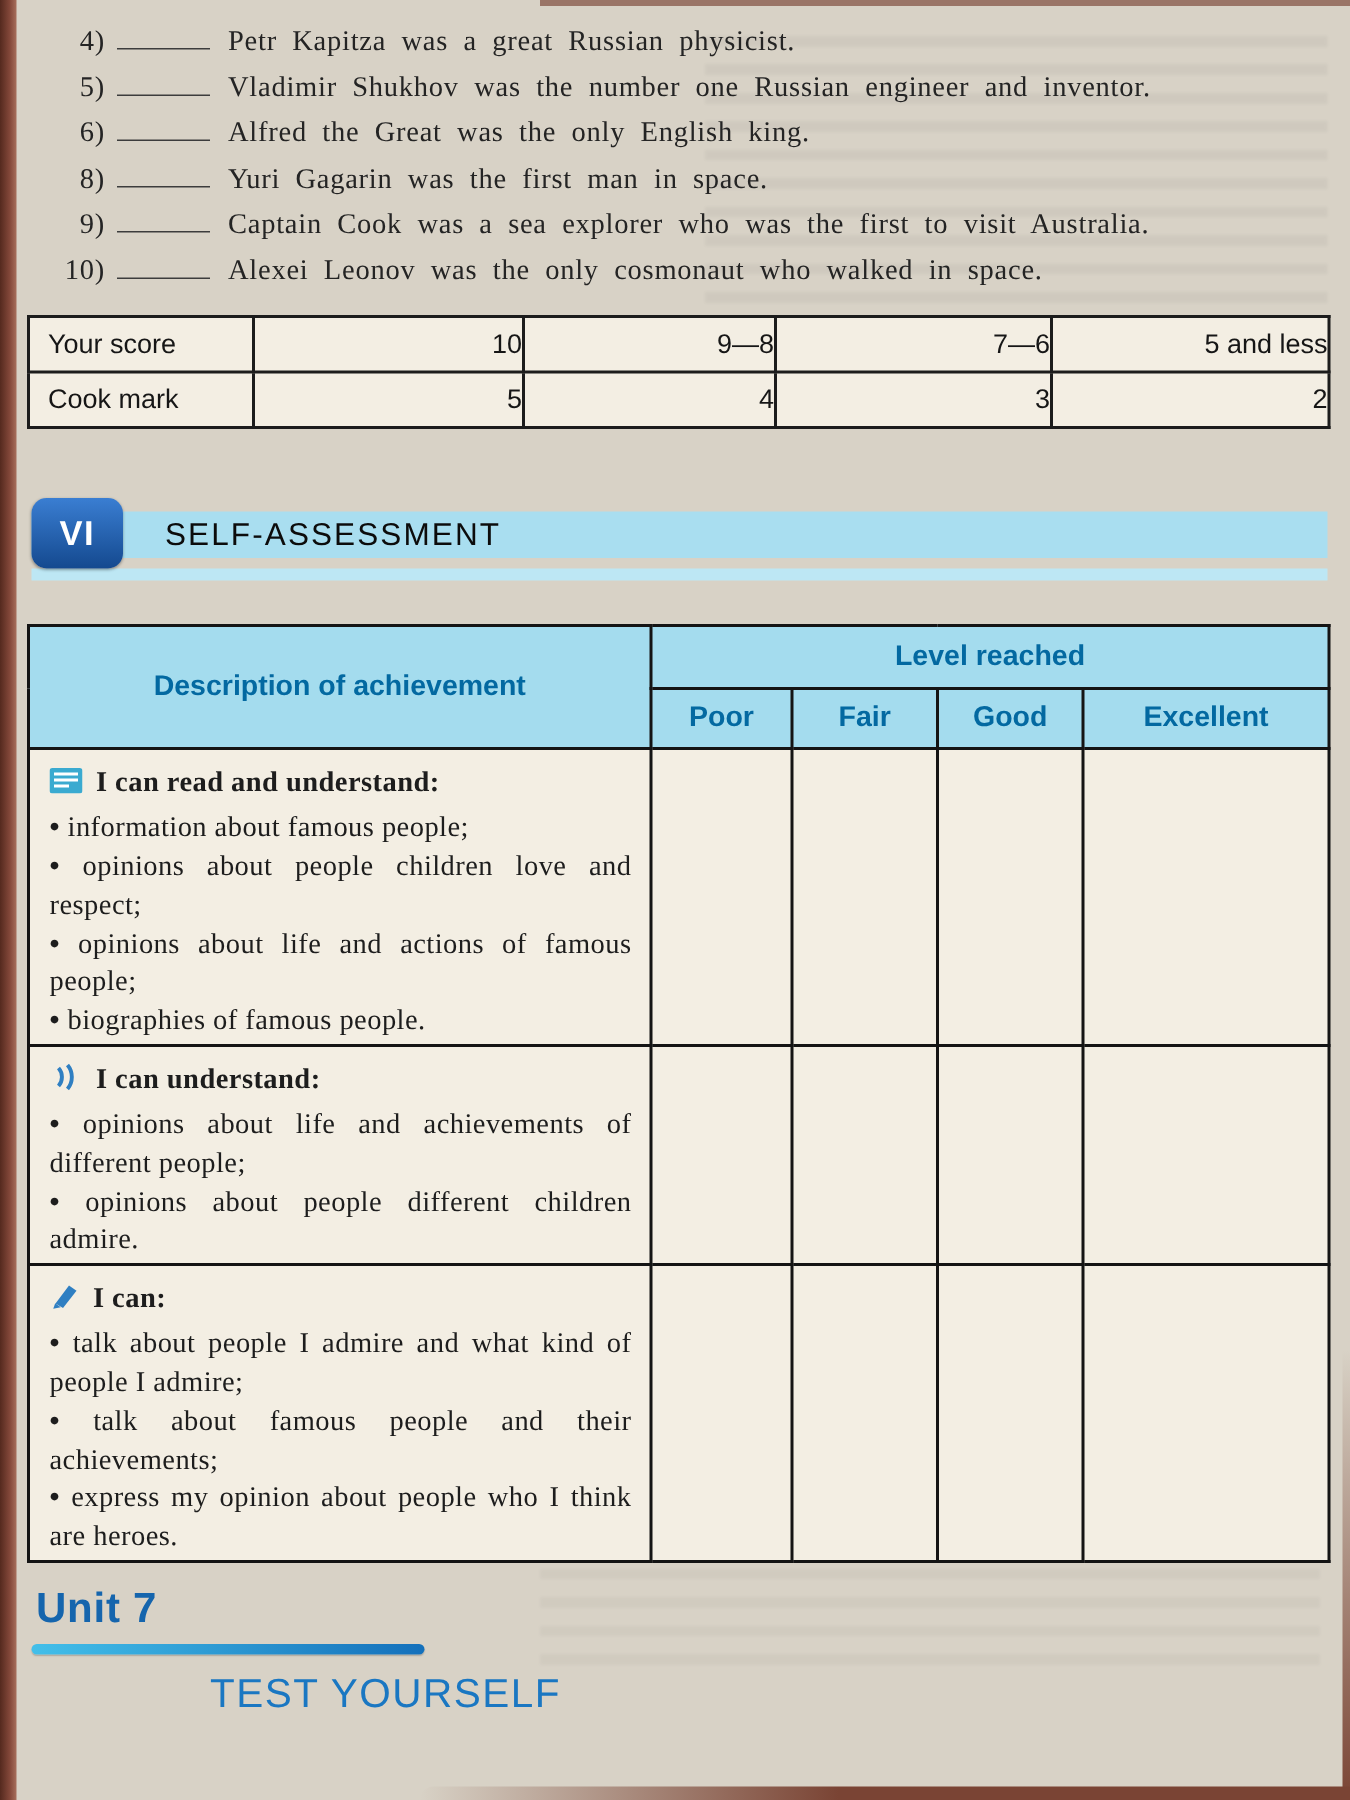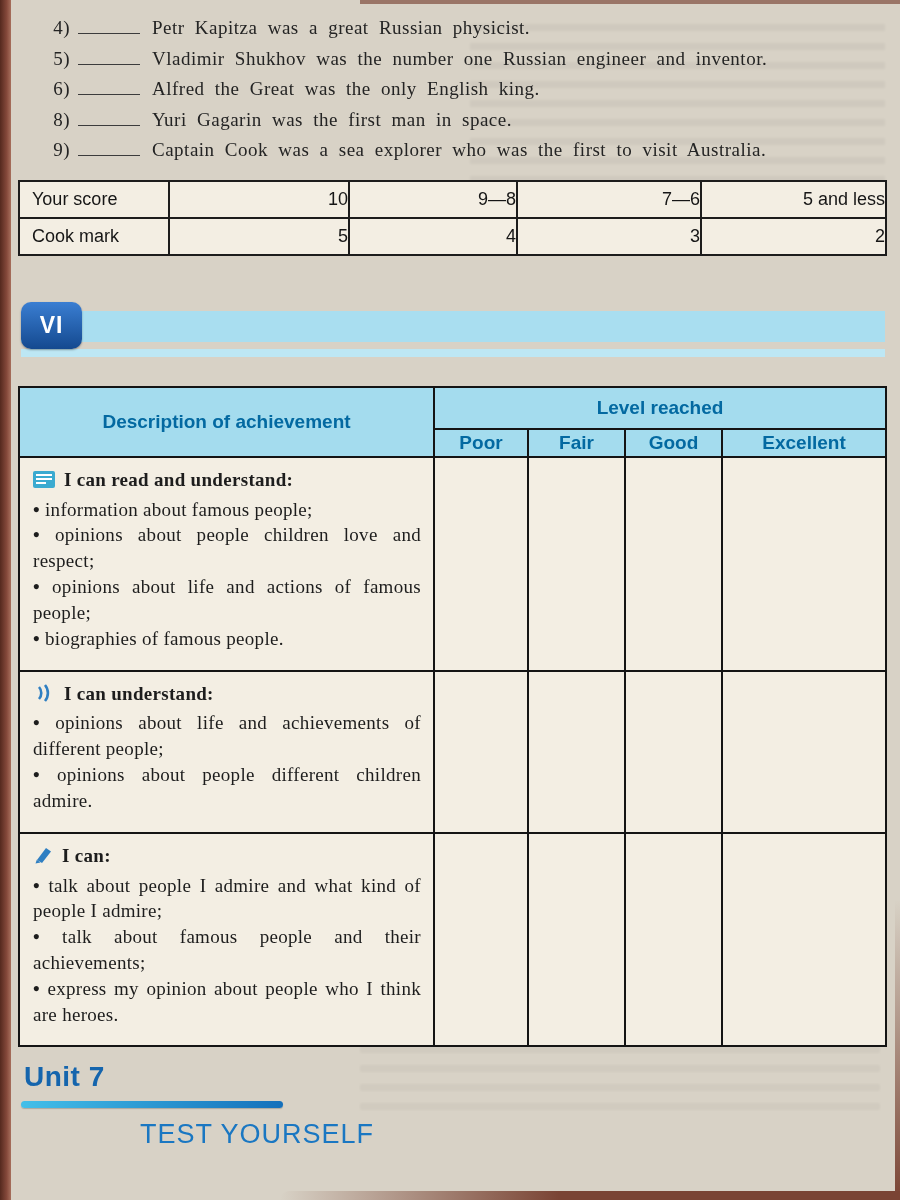--- a/index.html
+++ b/index.html
@@ -53,23 +53,23 @@
     box-shadow:0 1px 2px rgba(0,0,0,.35); }
   .banner-title { position:absolute; left:92px; top:9px; height:31px; line-height:31px;
     font-family:"Liberation Sans", sans-serif; font-size:21px; letter-spacing:1.4px; color:#0c0c0c; }
 
   
   .assess { width:867px; border-collapse:collapse; table-layout:fixed; margin-top:22px; }
   .assess th, .assess td { border:2px solid #141414; }
   .assess thead th { background:#a4dcee; font-family:"Liberation Sans", sans-serif;
     font-size:19px; font-weight:bold; color:#0369a1; text-align:center; vertical-align:middle; }
   .assess th.level-head { height:42px; }
-  .assess tr.level-cols th { height:28px;text-align:center; }
+  .assess tr.level-cols th { height:40px;text-align:center; }
   .assess tbody td { background:#f3eee3; vertical-align:top; }
-  .achievement-cell { padding:9px 12px 18px 13px; font-size:19px; line-height:1.36; color:#1d1d1d; }
+  .achievement-cell { padding:9px 12px 2px 13px; font-size:19px; line-height:1.36; color:#1d1d1d; }
   .ach-heading { font-weight:bold; letter-spacing:.3px; margin-bottom:2px; }
   .icon { display:inline-block; vertical-align:-2px; margin-right:9px; }
   .bullet { text-align:justify; letter-spacing:.3px; }
   .bullet::before { content:"\2022  "; font-weight:bold; }
 
   
   .footer { margin-top:14px; font-family:"Liberation Sans", sans-serif; }
   .unit-label { color:#1565ad; font-size:28px; font-weight:bold; margin-left:6px; letter-spacing:.5px; }
   .footer-line { width:262px; height:7px; border-radius:4px;
     background:linear-gradient(90deg,#43bfe9,#1470bb); margin:8px 0 11px 3px;
@@ -98,20 +98,23 @@
         <span class="qnum">5)</span><span class="blank"></span><span>Vladimir Shukhov was the number one Russian engineer and inventor.</span>
       </div>
       <div class="quiz-item">
         <span class="qnum">6)</span><span class="blank"></span><span>Alfred the Great was the only English king.</span>
       </div>
       <div class="quiz-item">
         <span class="qnum">8)</span><span class="blank"></span><span>Yuri Gagarin was the first man in space.</span>
       </div>
       <div class="quiz-item">
         <span class="qnum">9)</span><span class="blank"></span><span>Captain Cook was a sea explorer who was the first to visit Australia.</span>
+      </div>
+      <div class="quiz-item">
+        <span class="qnum">10)</span><span class="blank"></span><span>Alexei Leonov was the only cosmonaut who walked in space.</span>
       </div>
     </div>
 
     <table class="score-table">
       <colgroup>
           <col style="width:150px">
           <col style="width:180px">
           <col style="width:168px">
           <col style="width:184px">
           <col style="width:185px">
@@ -131,20 +134,21 @@
         <td>3</td>
         <td>2</td>
       </tr>
     </tbody>
       </table>
 
     <div class="banner">
       <div class="banner-bar"></div>
       <div class="banner-underbar"></div>
       <div class="vi-badge">VI</div>
+      <div class="banner-title">SELF-ASSESSMENT</div>
     </div>
 
     <table class="assess">
       <colgroup>
           <col style="width:415px">
           <col style="width:94px">
           <col style="width:97px">
           <col style="width:97px">
           <col style="width:164px">
         </colgroup>

